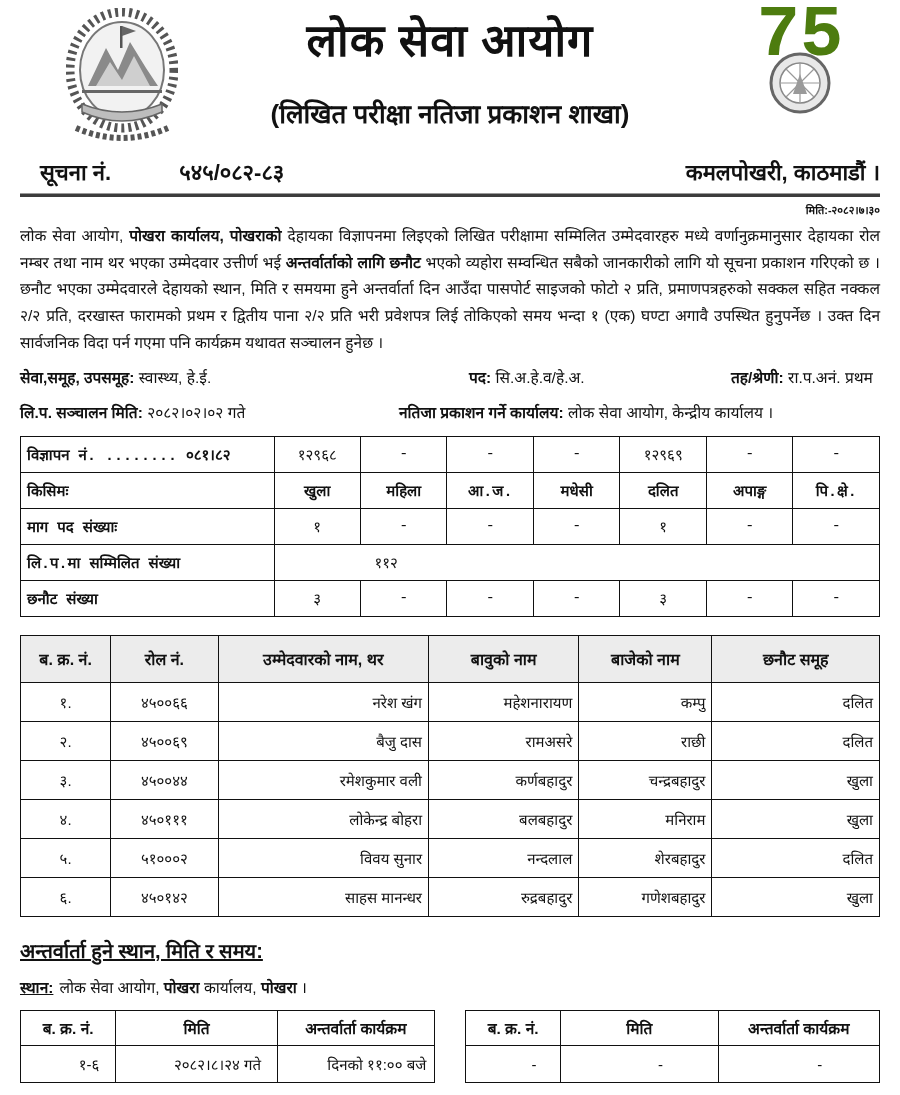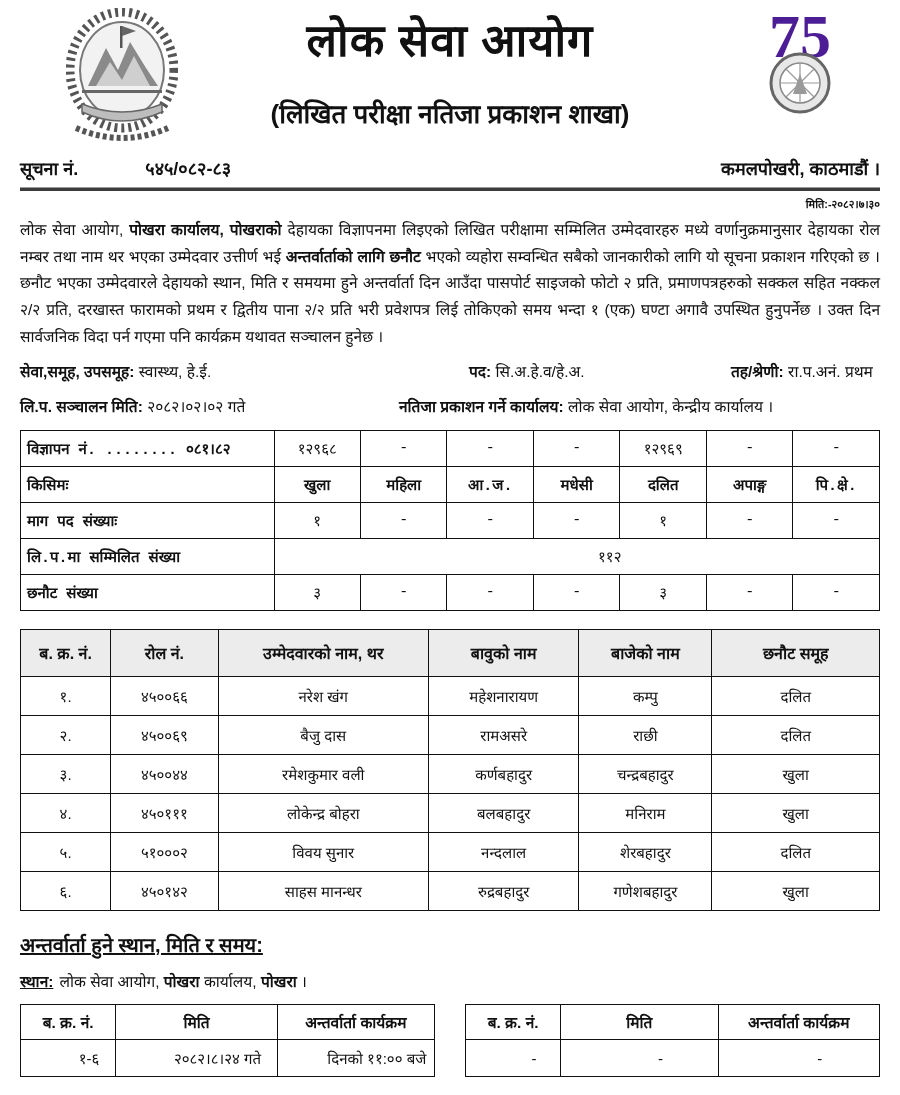--- a/index.html
+++ b/index.html
@@ -5,51 +5,51 @@
   html,body{margin:0;padding:0;background:#fff;}
   .page{
     width:900px;height:1095px;box-sizing:border-box;position:relative;
     background:#fff;color:#111;padding:6px 20px 0 20px;overflow:hidden;
     font-family:"Liberation Sans","DejaVu Sans",sans-serif;
   }
   
   .header{position:relative;height:142px;}
   .emblem-left{position:absolute;left:46px;top:2px;width:112px;height:138px;}
   .badge-75{position:absolute;right:26px;top:2px;width:108px;height:130px;text-align:center;}
-  .badge-75 .n75{font-size:62px;line-height:56px;font-weight:700;color:#4c1d95;font-family:Liberation Serif, serif;}
+  .badge-75 .n75{font-size:72px;line-height:56px;font-weight:700;color:#4d7c0f;font-family:Liberation Mono, monospace;}
   .badge-75 svg{display:block;margin:-12px auto 0 auto;}
   .title-block{margin:0 160px;text-align:center;}
   .org-title{font-size:45px;font-weight:700;letter-spacing:1px;padding-top:2px;}
   .dept-subtitle{font-size:26px;font-weight:700;margin-top:26px;}
   
-  .notice-row{display:flex;justify-content:space-between;align-items:flex-end;font-weight:700;font-size:18px;margin-top:8px;}
+  .notice-row{display:flex;justify-content:space-between;align-items:flex-end;font-weight:700;font-size:22px;margin-top:8px;margin-left:20px;}
   .notice-num{margin-left:62px;font-weight:700;}
   .rule{height:3px;background:#3c3c3c;border-top:1px solid #9a9a9a;margin-top:7px;}
   .date-line{text-align:right;font-weight:700;font-size:11px;margin-top:5px;}
   
   .para{font-size:15.5px;line-height:1.72;text-align:justify;margin:6px 0 0 0;}
   .b{font-weight:700;}
   
   .meta{font-size:15.5px;margin-top:10px;}
   .meta-row{display:flex;margin-bottom:13px;gap:44px;}
   .meta-pair .lab{font-weight:700;}
   .m1a{flex:0 0 405px;} .m1b{flex:0 0 218px;} .m1c{flex:1;}
   .m2a{flex:0 0 335px;} .m2b{flex:1;}
   
   table{border-collapse:collapse;width:100%;table-layout:fixed;}
   td,th{border:1.6px solid #111;font-size:15px;padding:3px 6px;overflow:hidden;white-space:nowrap;}
   .t1{margin-top:4px;font-family:Liberation Mono, monospace;}
   .t1 .lab{text-align:left;font-weight:700;width:28%;}
   .t1 td{text-align:center;height:29px;}
-  .t1 .merged{text-align:center;padding-left:72px;}
+  .t1 .merged{text-align:left;padding-left:100px;}
   .t2{margin-top:18px;}
   .t2 th{background:#ececec;font-weight:700;text-align:center;font-size:16px;height:38px;padding:4px 2px;}
   .t2 td{height:32px;}
   .t2 .c{text-align:center;}
-  .t2 .l{text-align:center;}
+  .t2 .l{text-align:right;}
   
   .sec-heading{font-weight:700;text-decoration:underline;font-size:20px;margin-top:20px;}
   .place-line{font-size:15.5px;margin-top:12px;}
   .place-label{font-weight:700;text-decoration:underline;margin-right:6px;}
   .bottom-tables{display:flex;gap:30px;margin-top:12px;}
   .bt{width:415px;}
   .bt th{font-weight:700;text-align:center;font-size:15.5px;height:28px;background:#fff;}
   .bt td{text-align:center;height:30px;padding-left:48px;}
   
   .signatures{display:flex;margin-top:16px;font-weight:700;font-size:16px;}

